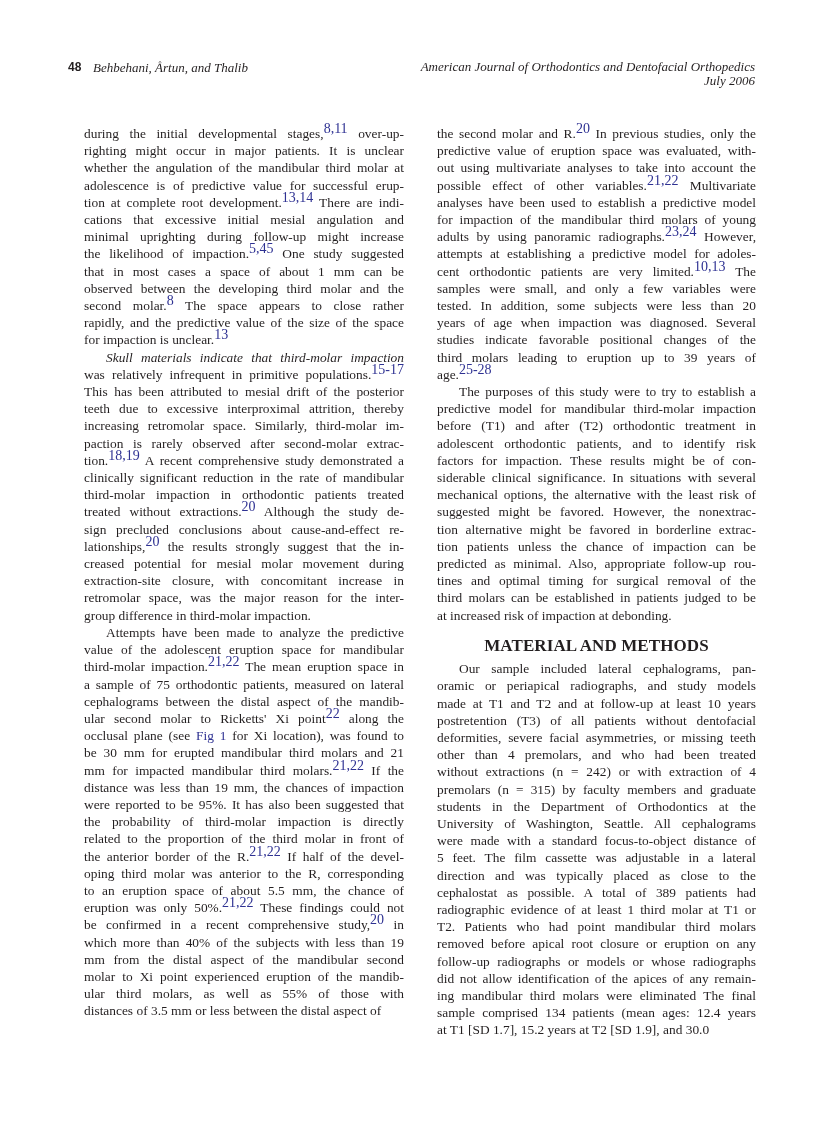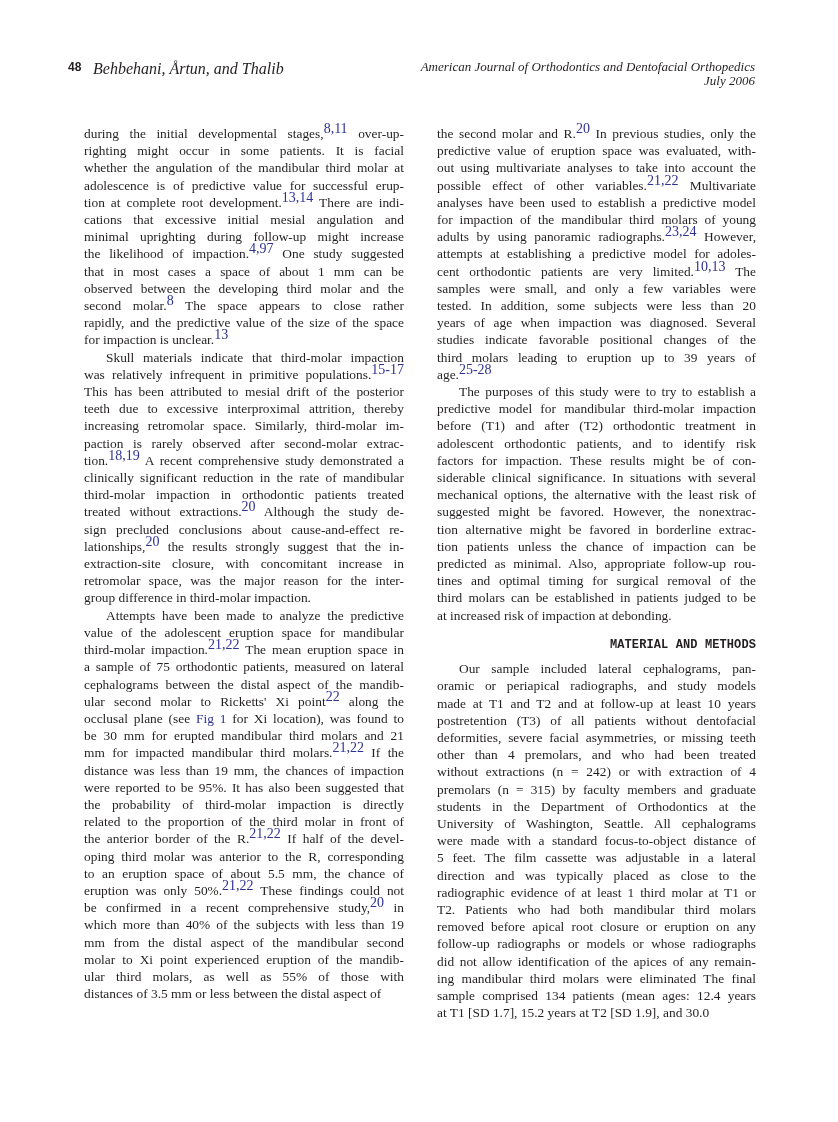--- a/index.html
+++ b/index.html
@@ -1,74 +1,75 @@
 <!DOCTYPE html>
 <html><head>
 <meta charset="utf-8">
 <style>
   html, body { margin:0; padding:0; background:#ffffff; }
   body { width:838px; height:1122px; position:relative; overflow:hidden;
          font-family:"Liberation Serif", "DejaVu Serif", serif; color:#231f20; }
   .header { position:absolute; left:68px; right:83px; top:60px; height:40px; }
   .page-num { position:absolute; left:0; top:0; font-family:"Liberation Sans", sans-serif; font-weight:bold; font-size:12px; }
-  .authors { position:absolute; left:25px; top:0; font-style:italic; font-size:16px;font-family:Liberation Serif, serif; }
+  .authors { position:absolute; left:25px; top:0; font-style:italic; font-size:13px;font-family:Liberation Serif, serif; }
   .journal { position:absolute; right:0; top:0; font-style:italic; font-size:13px; text-align:right; line-height:14px; }
   .col { position:absolute; top:125px; width:320px; font-size:13.4px; line-height:17.2px;
          text-align:justify; hyphens:none; }
   .col.left { left:84px; }
   .col.right { left:437px; width:319px; }
   .col p { margin:0; }
   sup { font-size:14px; line-height:0; vertical-align:5px; color:#2e3192; }
   .link { color:#2e3192; }
-  .section-head { font-family:Liberation Mono, monospace; font-weight:bold; font-size:12px;
-                  margin:13px 0 6px 0; text-align:right; letter-spacing:0.1px; }
+  .section-head { font-family:Liberation Serif, serif; font-weight:bold; font-size:17px;
+                  margin:13px 0 6px 0; text-align:center; letter-spacing:0.1px; }
   .line { display:block; text-align-last:justify; }
   .line.last { text-align-last:left; }
 </style>
 </head>
 <body>
 
 <div class="header">
   <span class="page-num">48</span>
   <span class="authors">Behbehani, Årtun, and Thalib</span>
   <div class="journal">
     <div>American Journal of Orthodontics and Dentofacial Orthopedics</div>
     <div>July 2006</div>
   </div>
 </div>
 
 <div class="col left" id="col-left">
     <p>
       <span class="line">during the initial developmental stages,<sup>8,11</sup> over-up-</span>
-      <span class="line">righting might occur in some patients. It is facial</span>
+      <span class="line">righting might occur in major patients. It is unclear</span>
       <span class="line">whether the angulation of the mandibular third molar at</span>
       <span class="line">adolescence is of predictive value for successful erup-</span>
       <span class="line">tion at complete root development.<sup>13,14</sup> There are indi-</span>
       <span class="line">cations that excessive initial mesial angulation and</span>
       <span class="line">minimal uprighting during follow-up might increase</span>
-      <span class="line">the likelihood of impaction.<sup>4,97</sup> One study suggested</span>
+      <span class="line">the likelihood of impaction.<sup>5,45</sup> One study suggested</span>
       <span class="line">that in most cases a space of about 1 mm can be</span>
       <span class="line">observed between the developing third molar and the</span>
       <span class="line">second molar.<sup>8</sup> The space appears to close rather</span>
       <span class="line">rapidly, and the predictive value of the size of the space</span>
       <span class="line last">for impaction is unclear.<sup>13</sup></span>
     </p>
     <p>
-      <span class="line" style="text-indent: 22px;">Skull materials indicate that third-molar impaction</span>
+      <span class="line" style="text-indent: 22px; font-style: italic;">Skull materials indicate that third-molar impaction</span>
       <span class="line">was relatively infrequent in primitive populations.<sup>15-17</sup></span>
       <span class="line">This has been attributed to mesial drift of the posterior</span>
       <span class="line">teeth due to excessive interproximal attrition, thereby</span>
       <span class="line">increasing retromolar space. Similarly, third-molar im-</span>
       <span class="line">paction is rarely observed after second-molar extrac-</span>
       <span class="line">tion.<sup>18,19</sup> A recent comprehensive study demonstrated a</span>
       <span class="line">clinically significant reduction in the rate of mandibular</span>
       <span class="line">third-molar impaction in orthodontic patients treated</span>
       <span class="line">treated without extractions.<sup>20</sup> Although the study de-</span>
       <span class="line">sign precluded conclusions about cause-and-effect re-</span>
       <span class="line">lationships,<sup>20</sup> the results strongly suggest that the in-</span>
+      <span class="line">creased potential for mesial molar movement during</span>
       <span class="line">extraction-site closure, with concomitant increase in</span>
       <span class="line">retromolar space, was the major reason for the inter-</span>
       <span class="line last">group difference in third-molar impaction.</span>
     </p>
     <p>
       <span class="line" style="text-indent: 22px;">Attempts have been made to analyze the predictive</span>
       <span class="line">value of the adolescent eruption space for mandibular</span>
       <span class="line">third-molar impaction.<sup>21,22</sup> The mean eruption space in</span>
       <span class="line">a sample of 75 orthodontic patients, measured on lateral</span>
       <span class="line">cephalograms between the distal aspect of the mandib-</span>
@@ -134,22 +135,23 @@
       <span class="line">postretention (T3) of all patients without dentofacial</span>
       <span class="line">deformities, severe facial asymmetries, or missing teeth</span>
       <span class="line">other than 4 premolars, and who had been treated</span>
       <span class="line">without extractions (n = 242) or with extraction of 4</span>
       <span class="line">premolars (n = 315) by faculty members and graduate</span>
       <span class="line">students in the Department of Orthodontics at the</span>
       <span class="line">University of Washington, Seattle. All cephalograms</span>
       <span class="line">were made with a standard focus-to-object distance of</span>
       <span class="line">5 feet. The film cassette was adjustable in a lateral</span>
       <span class="line">direction and was typically placed as close to the</span>
+      <span class="line">cephalostat as possible. A total of 389 patients had</span>
       <span class="line">radiographic evidence of at least 1 third molar at T1 or</span>
-      <span class="line">T2. Patients who had both mandibular third molars</span>
+      <span class="line">T2. Patients who had point mandibular third molars</span>
       <span class="line">removed before apical root closure or eruption on any</span>
       <span class="line">follow-up radiographs or models or whose radiographs</span>
       <span class="line">did not allow identification of the apices of any remain-</span>
       <span class="line">ing mandibular third molars were eliminated The final</span>
       <span class="line">sample comprised 134 patients (mean ages: 12.4 years</span>
       <span class="line last">at T1 [SD 1.7], 15.2 years at T2 [SD 1.9], and 30.0</span>
     </p>
   </div>
 
 </body></html>

